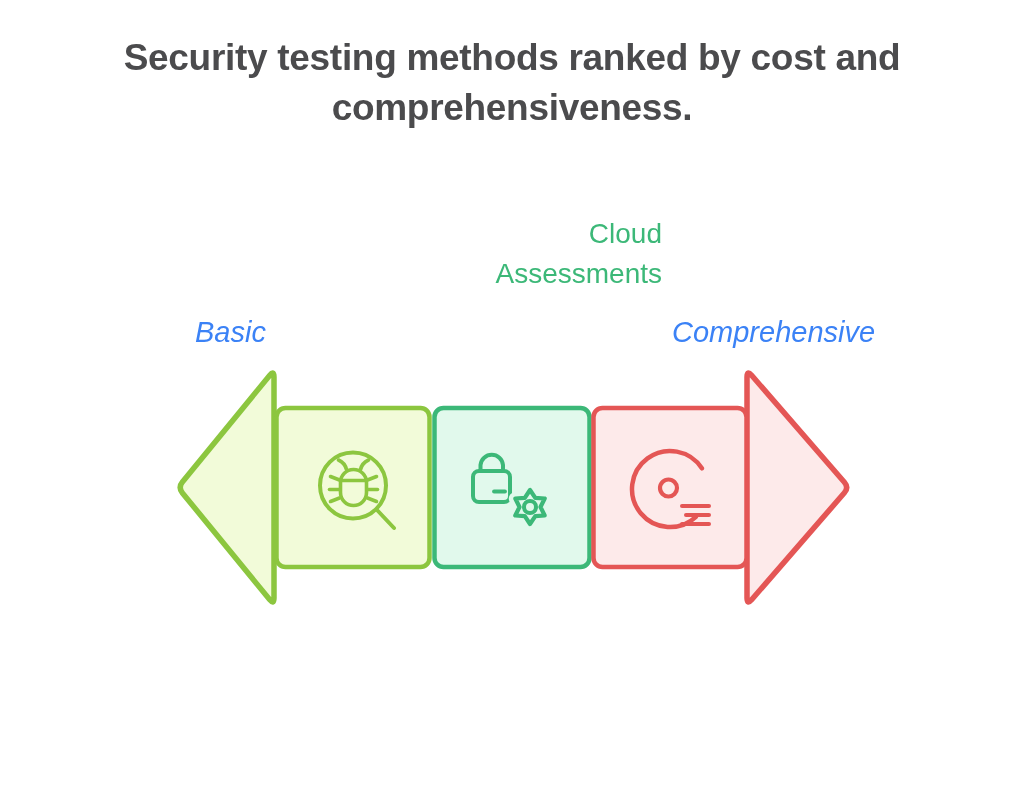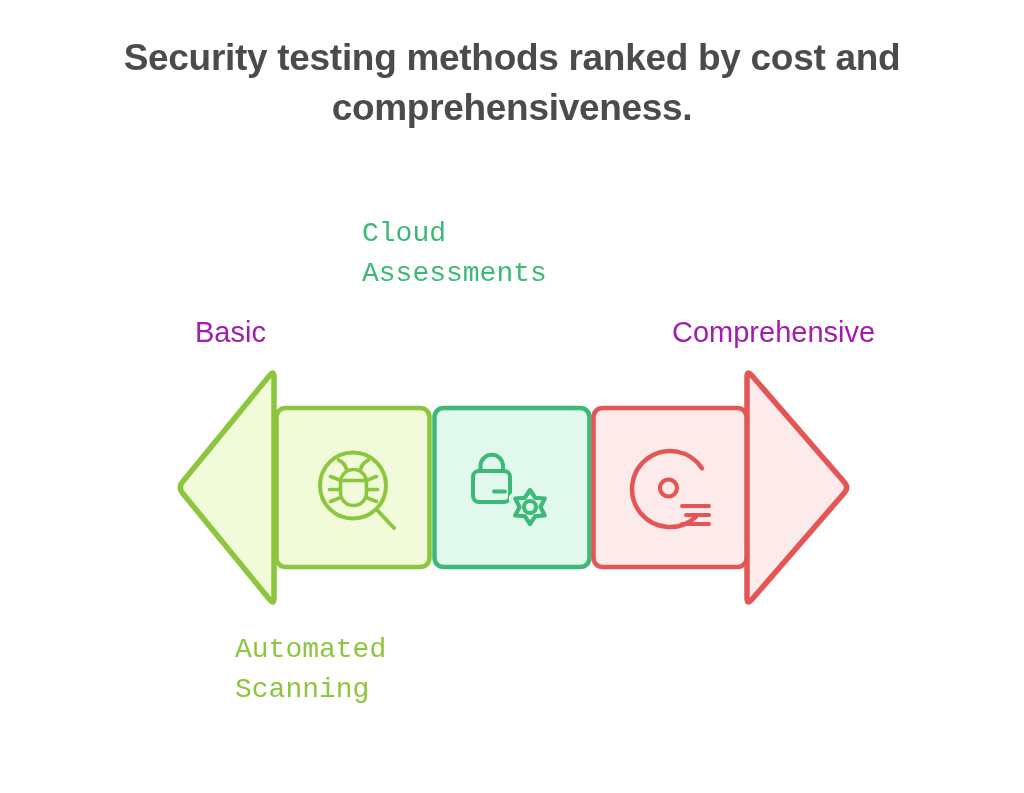--- a/index.html
+++ b/index.html
@@ -14,33 +14,33 @@
     position:absolute;left:0;right:0;top:33px;
     text-align:center;
     font-size:37px;font-weight:bold;
     line-height:50px;
     letter-spacing:-0.3px;
     color:#4b4b4d;
     margin:0;
   }
   .stage-label{
     position:absolute;
-    text-align:left;
+    text-align:right;
     font-size:28px;
     line-height:40px;
     white-space:pre-line;
-    font-family:Liberation Mono, monospace;
   }
   .label-cloud{left:362px;top:214px;width:300px;color:#3cb878;}
   .label-automated{left:235px;top:630px;width:240px;color:#8cc63f;}
   .label-manual{left:511px;top:630px;width:262px;color:#ec5a58;}
   .axis-label{
     position:absolute;top:316px;
     font-size:29px;
-    color:#a21caf;
+    color:#3b82f6;
+    font-style:italic;
   }
   .axis-left{left:195px;}
   .axis-right{left:672px;width:260px;text-align:left;}
   .diagram-svg{position:absolute;left:0;top:0;}
 </style>
 </head>
 <body>
 
 <div class="canvas">
 
@@ -92,17 +92,15 @@
 
     <g fill="none" stroke="#e45655" stroke-linecap="round" stroke-linejoin="round">
       <path d="M 701.9 468.3 A 38 38 0 1 0 695.9 516.8" stroke-width="4.5"></path>
       <circle cx="668.5" cy="488" r="8.5" stroke-width="4.2"></circle>
       <line x1="682" y1="506" x2="709" y2="506" stroke-width="4"></line>
       <line x1="686" y1="515" x2="709" y2="515" stroke-width="4"></line>
       <line x1="682" y1="524" x2="709" y2="524" stroke-width="4"></line>
     </g>
   </svg>
 
-  <div class="stage-label label-automated">Automated
-Scanning</div>
 
 
 </div>
 
 </body></html>

